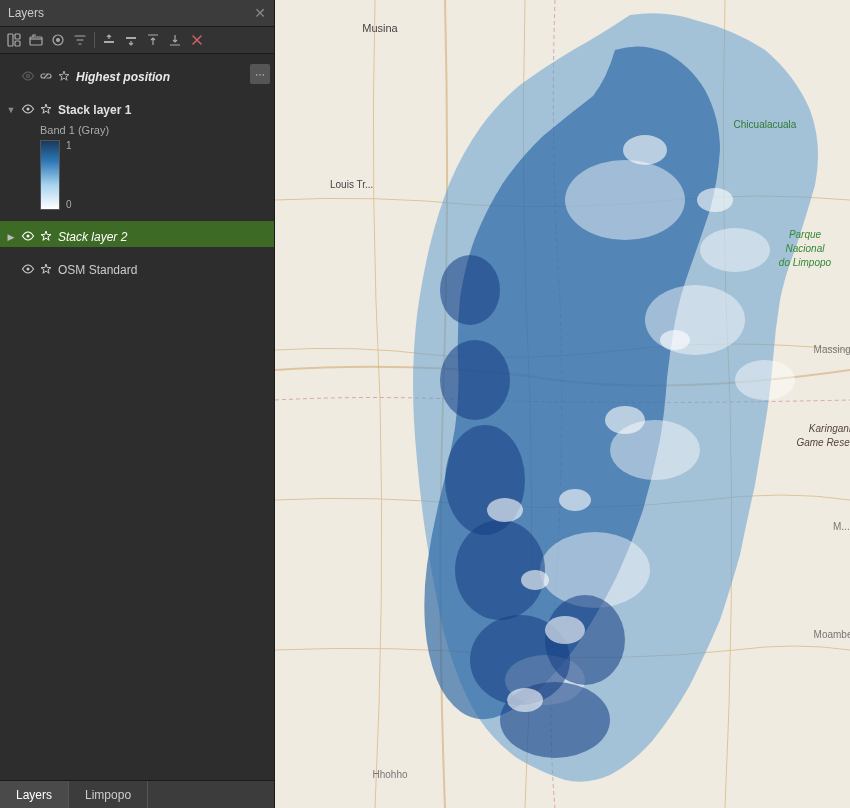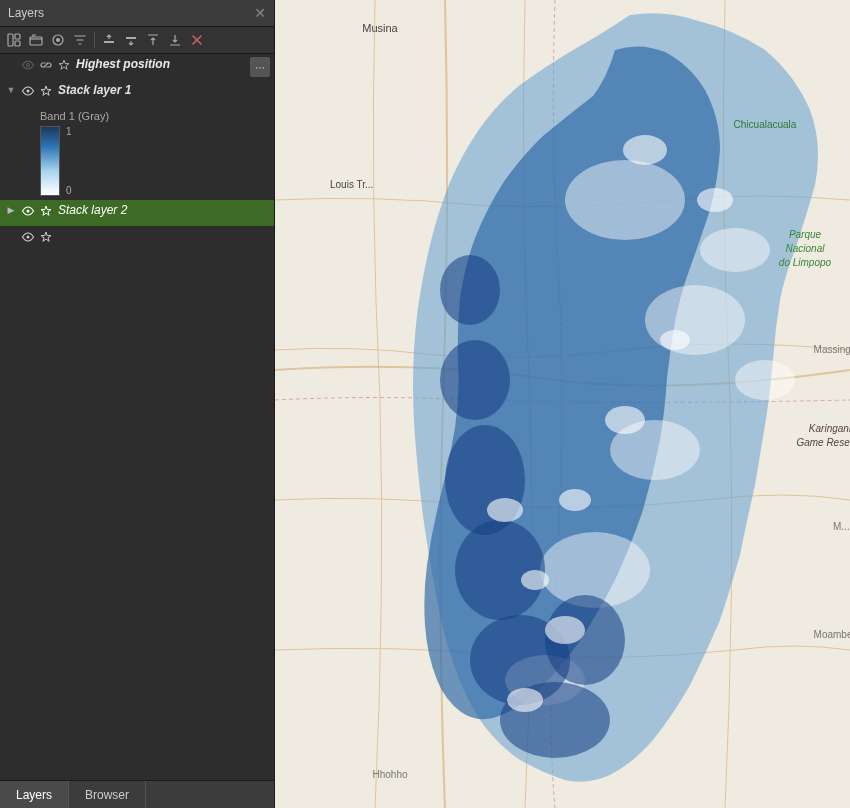--- a/index.html
+++ b/index.html
@@ -82,24 +82,25 @@
 
     .layers-list {
       flex: 1;
       overflow-y: auto;
       background: #2d2d2d;
     }
 
     
     .layer-row {
       display: flex;
-      align-items: flex-start;
+      align-items: flex-end;
       padding: 3px 4px;
       cursor: pointer;
       min-height: 26px;
+      margin-top: 7px;
     }
 
     .layer-row.active-layer {
       background: #3d6b25;
     }
 
     .layer-controls {
       display: flex;
       align-items: center;
       gap: 2px;
@@ -127,21 +128,20 @@
     }
 
     .layer-name.italic-underline {
       font-style: italic;
       color: #ffffff;
     }
 
     .layer-name.bold {
       font-weight: bold;
       color: #e0e0e0;
-      font-style: italic;
     }
 
     .layer-name.highest {
       font-weight: bold;
       color: #e8e8e8;
       font-style: italic;
     }
 
     .expand-btn {
       width: 14px;
@@ -398,27 +398,28 @@
               <path d="M7 1C4 1 1.5 5 1.5 5s2.5 4 5.5 4 5.5-4 5.5-4S10 1 7 1z" stroke="#cccccc" stroke-width="1.2"></path>
               <circle cx="7" cy="5" r="1.5" fill="#cccccc"></circle>
             </svg>
           </div>
           <div class="layer-icon">
             <svg width="12" height="12" viewBox="0 0 12 12" fill="none">
               <path d="M6 1l1.2 3.6H11l-3 2.2 1.1 3.5L6 8.1 2.9 10.3 4 6.8 1 4.6h3.8z" stroke="#cccccc" stroke-width="1" fill="none"></path>
             </svg>
           </div>
         </div>
+        <span class="layer-name">OSM Standard</span>
       </div>
 
     </div>
 
     <div class="bottom-tabs">
       <div class="tab-item active">Layers</div>
-      <div class="tab-item">Browser</div>
+      <div class="tab-item">Limpopo</div>
     </div>
 
   </div>
 
   <div class="map-area">
     <div class="map-bg"></div>
 
     <svg class="map-svg" viewBox="0 0 575 808" preserveAspectRatio="xMidYMid slice">
 
       <rect width="575" height="808" fill="#f0ebe0"></rect>

